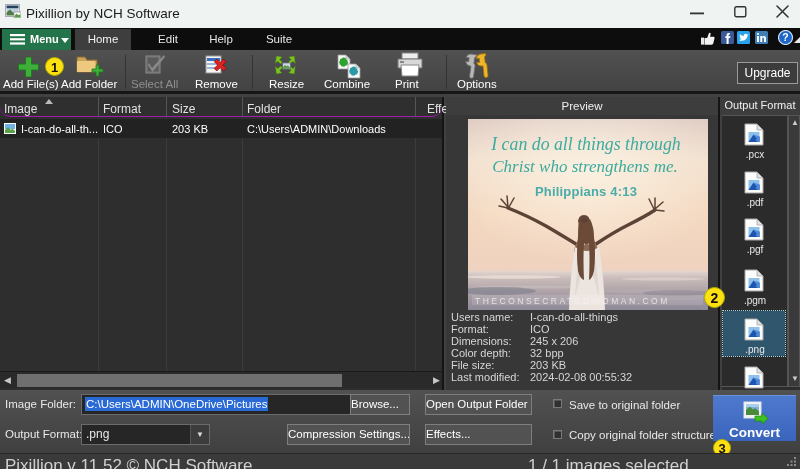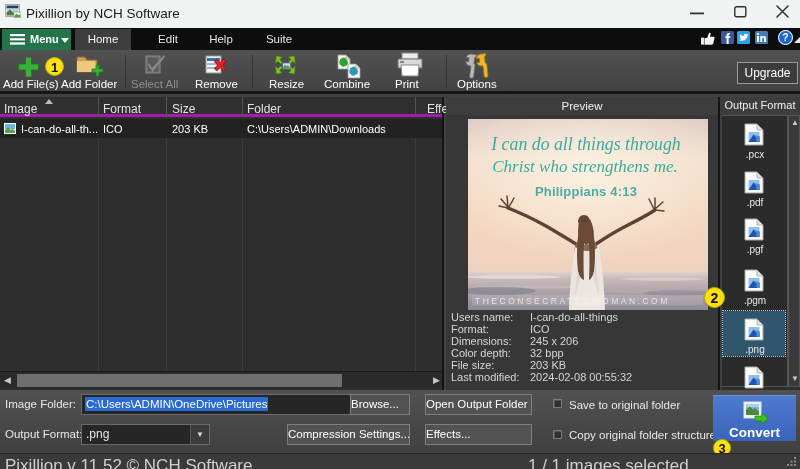--- a/index.html
+++ b/index.html
@@ -24,21 +24,21 @@
   #toolbar { left:0; top:50px; width:800px; height:44px; background:linear-gradient(#515151,#434343); border-bottom:3px solid #161616; }
   .tsep { top:5px; width:1px; height:34px; background:#5f5f5f; border-right:1px solid #333; }
   .tlabel { color:#fff; font-size:11.5px; white-space:nowrap; }
   .tlabel.gray { color:#8f8f8f; }
   #upgrade { left:737px; top:62px; width:61px; height:22px; background:#3c3c3c; border:1px solid #9a9a9a; color:#fff; font-size:12px; text-align:center; line-height:20px; }
 
   .badge { border-radius:50%; background:#ffe011; border:1px solid #b0b000; color:#111; font-weight:bold; text-align:center; }
 
   
   #listpanel { left:0; top:97px; width:444px; height:293px; background:#2e2e2e; border-right:2px solid #141414; }
-  #listheader { left:0; top:0; width:100%; height:20px; background:#2f2f2f; border-bottom:3px solid #a21caf; }
+  #listheader { left:0; top:0; width:100%; height:20px; background:#2f2f2f; border-bottom:1px solid #a21caf;border-radius:10px; }
   .hcol { top:5px; font-size:12px; color:#e2e2e2; }
   .vline { top:0; width:1px; height:253px; background:#3c3c3c; }
   .vline.h { height:20px; background:#555; }
   #listrow { left:0; top:22px; width:442px; height:19px; background:#222; color:#fff; font-size:11px; }
   #hscroll { left:0; top:274px; width:442px; height:17px; background:#2a2a2a; border-top:1px solid #1a1a1a; }
   #hthumb { left:17px; top:2px; width:325px; height:13px; background:#6f6f6f; }
   .scrarrow { color:#c8c8c8; font-size:9px; line-height:17px; }
 
   
   #prevpanel { left:446px; top:97px; width:274px; height:293px; background:#373737; border-right:2px solid #141414; }

